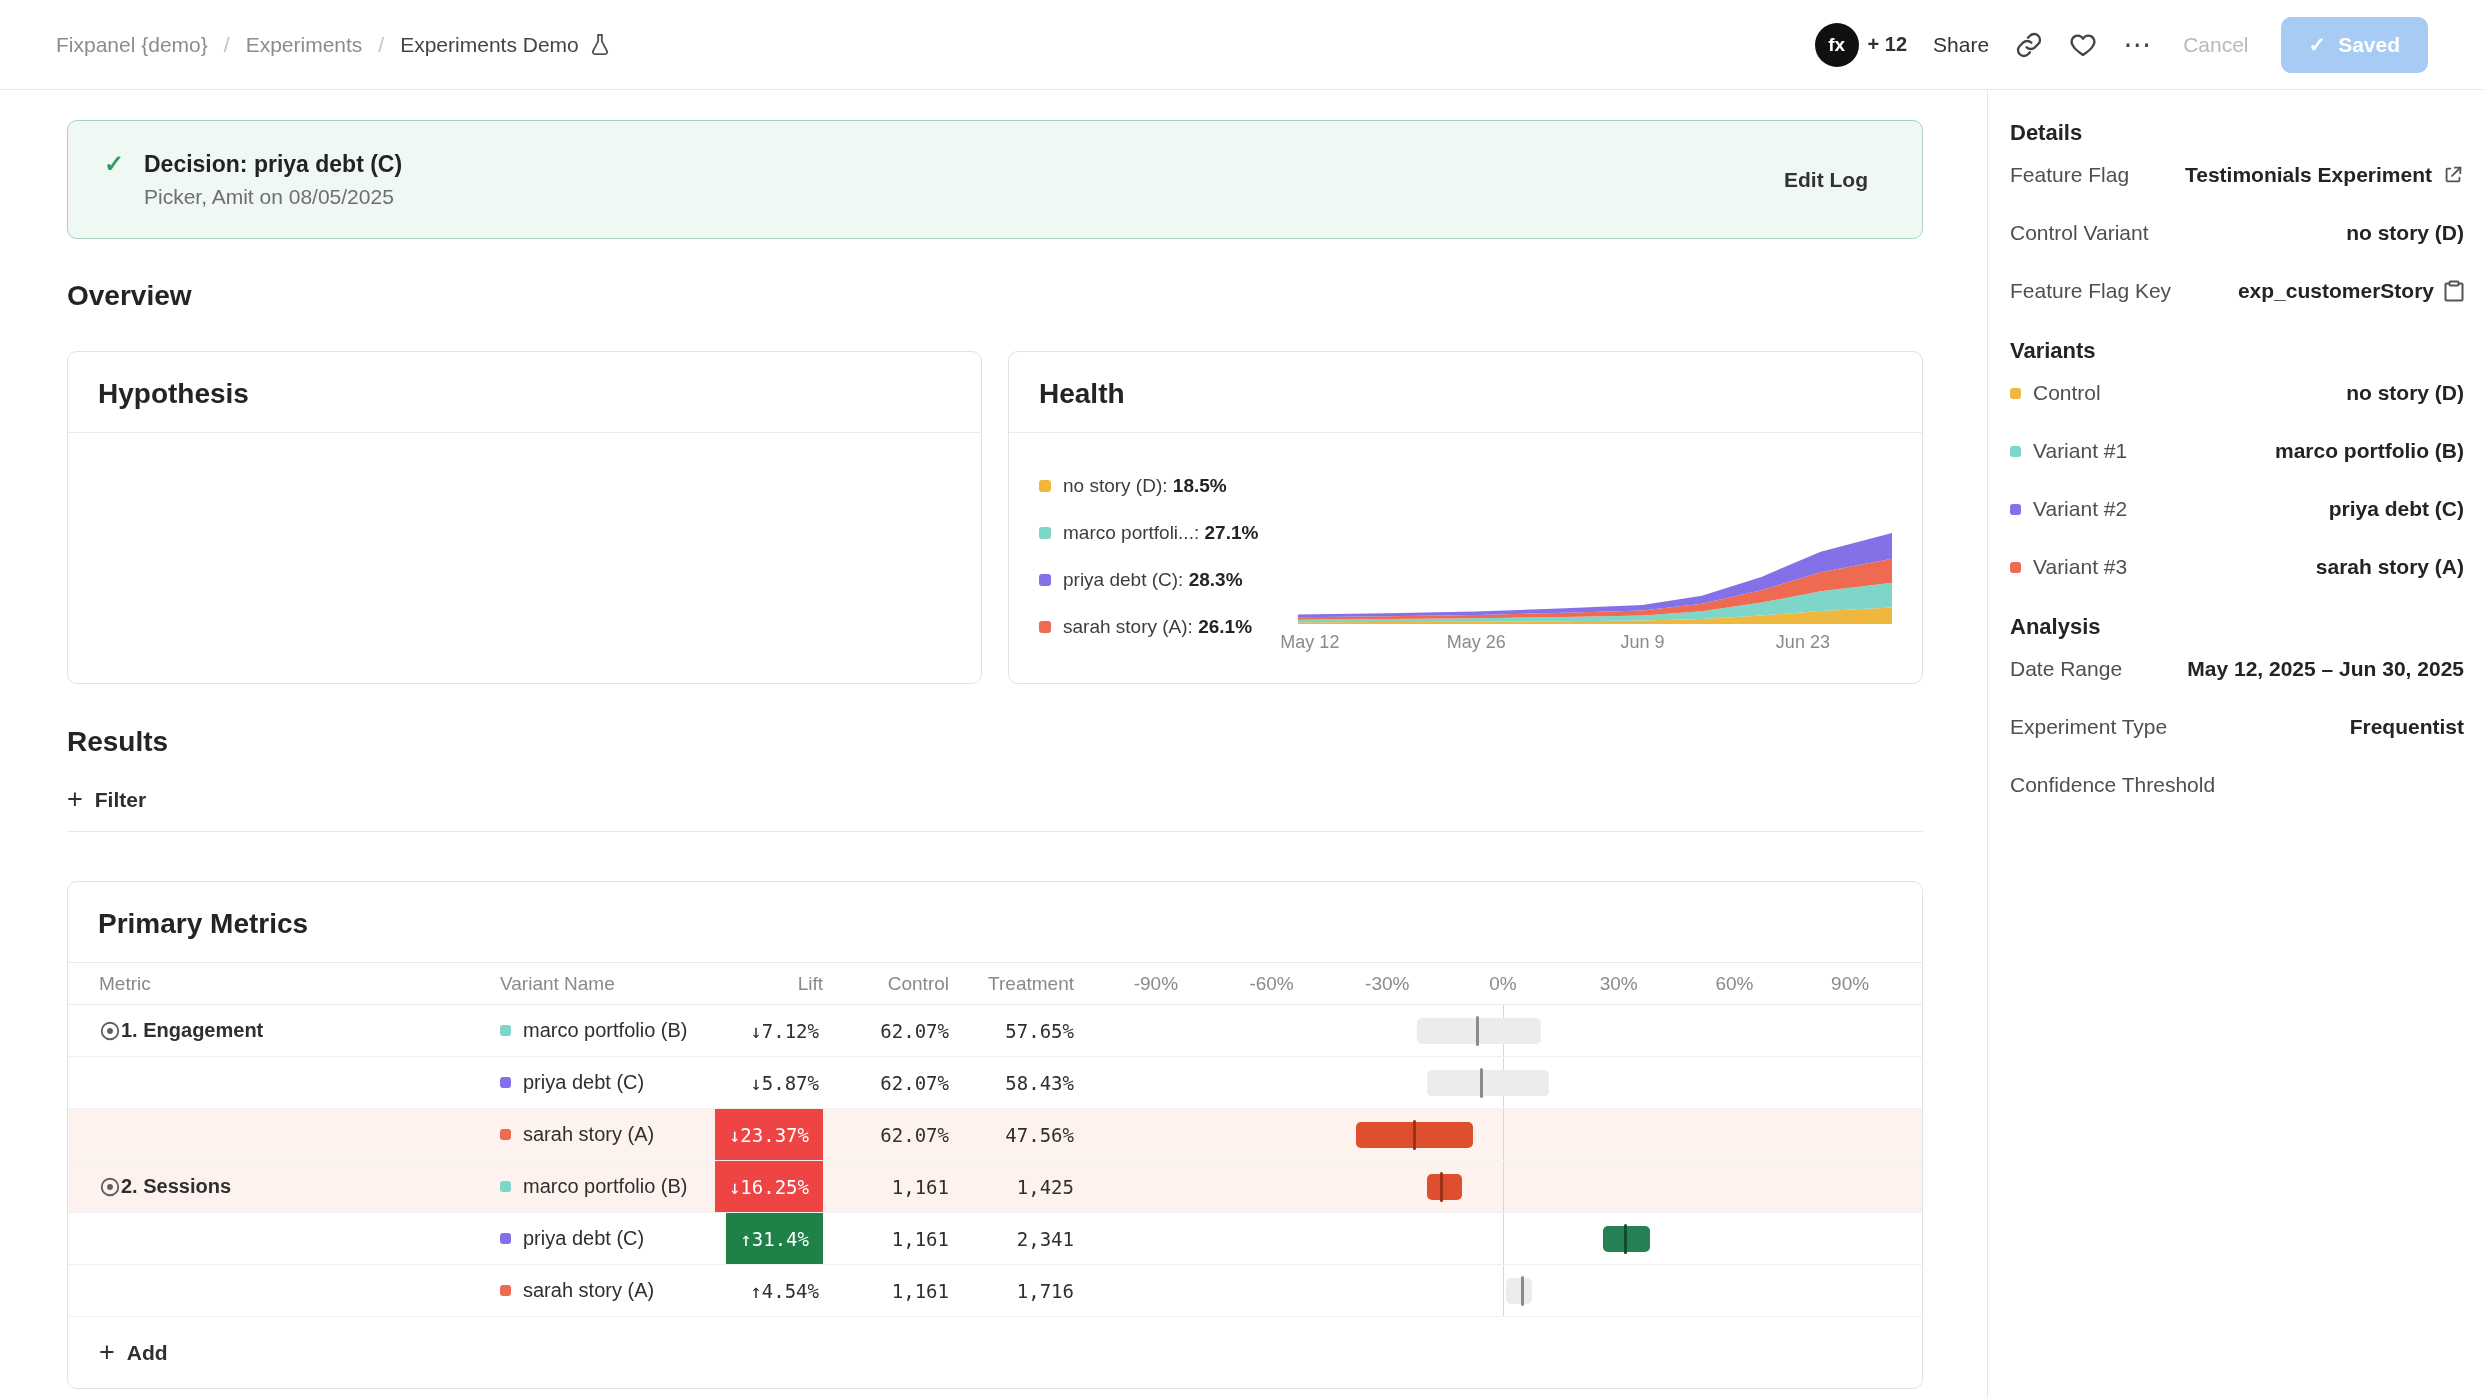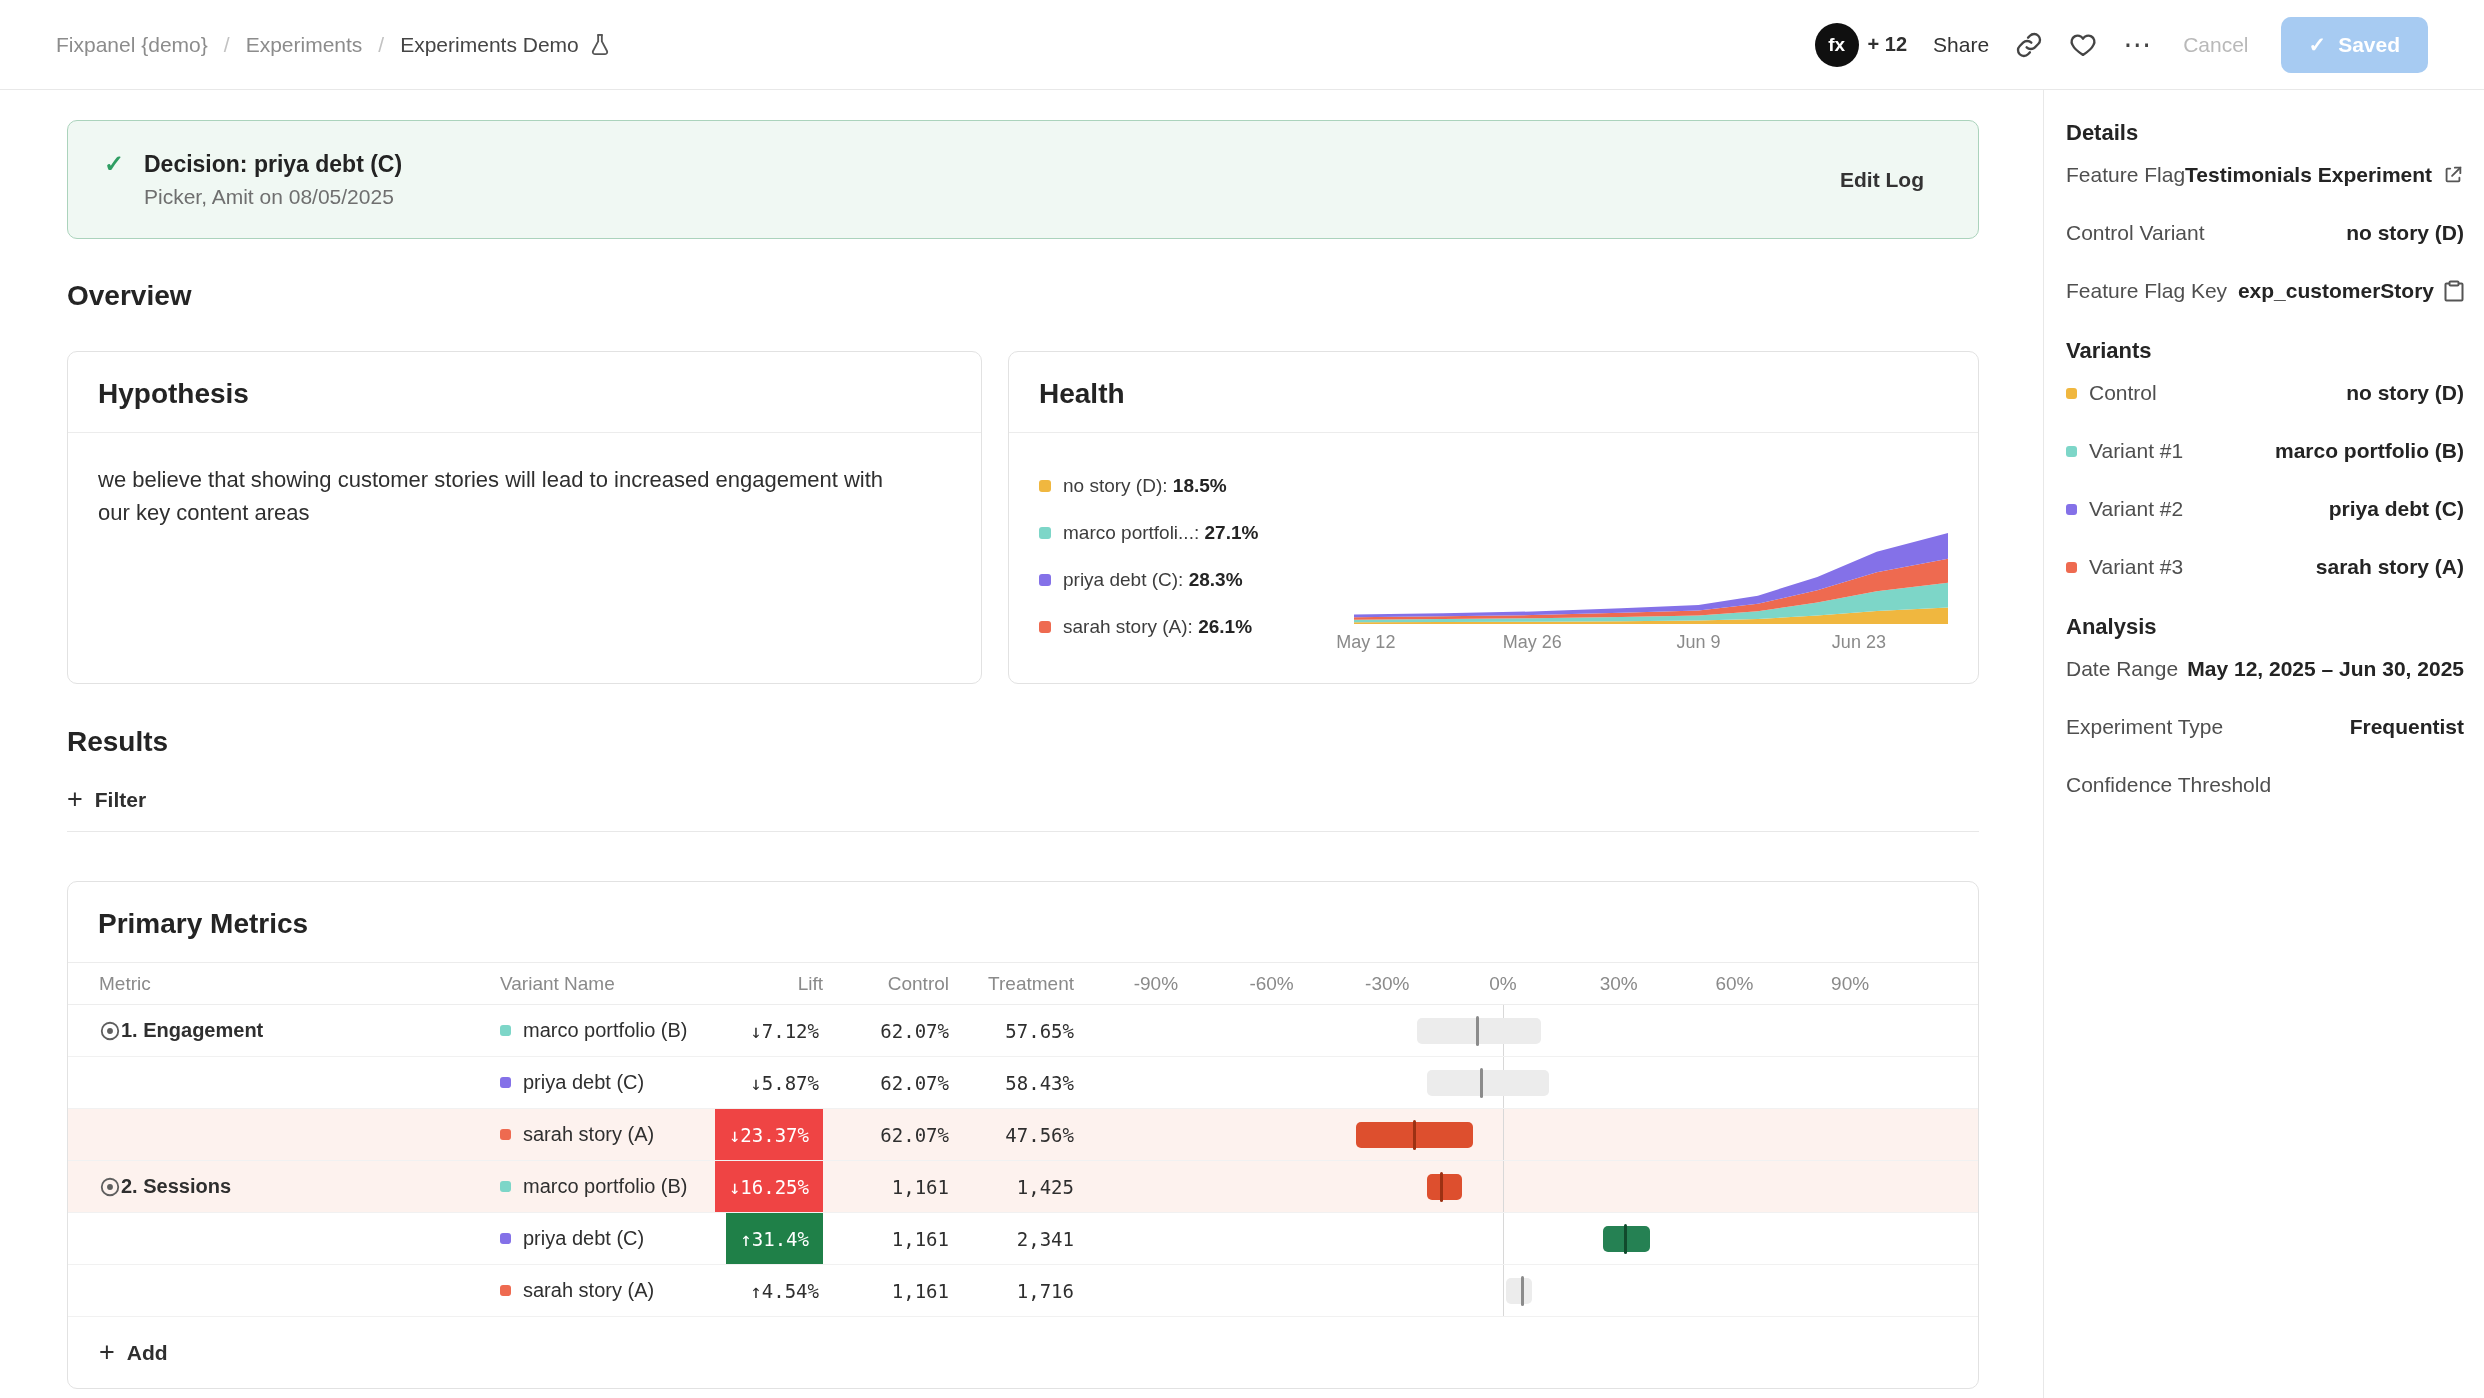--- a/index.html
+++ b/index.html
@@ -23,21 +23,21 @@
   .share{font-size:21px;color:#333}
   .icon-btn{display:flex;align-items:center;color:#444;cursor:pointer}
   .ellipsis{font-size:28px;color:#444;line-height:1}
   .cancel{font-size:21px;color:#b9b9b9;background:none;border:none;padding:10px 6px;cursor:pointer;font-family:inherit}
   .saved{display:flex;align-items:center;gap:12px;background:#a7cbf2;color:#fff;border:none;
     border-radius:10px;padding:0 28px;height:56px;font-size:21px;font-weight:bold;cursor:pointer;font-family:inherit}
 
   
   .content{display:flex;height:1308px}
   main{flex:1;min-width:0;padding:30px 64px 0 67px}
-  aside{width:441px;border-left:1px solid #e8e8e8;padding:30px 20px 0 22px}
+  aside{width:497px;border-left:1px solid #e8e8e8;padding:30px 20px 0 22px}
 
   
   .banner{height:119px;background:#f0f8f3;border:1px solid #abd3bc;border-radius:10px;
     display:flex;align-items:center;padding:0 54px 0 36px}
   .banner-grid{display:grid;grid-template-columns:40px 1fr;align-items:center}
   .banner-check{color:#2f9e63;font-size:24px;font-weight:bold}
   .banner-title{font-size:23px;font-weight:bold;color:#232323}
   .banner-sub{grid-column:2;font-size:21px;color:#6f6f6f;margin-top:7px}
   .edit-log{margin-left:auto;font-size:21px;font-weight:600;color:#333;cursor:pointer}
 
@@ -172,21 +172,20 @@
         </div>
         <span class="edit-log">Edit Log</span>
       </div>
 
       <h2 class="sec-head overview-head">Overview</h2>
 
       <div class="cards">
 
         <section class="card hypothesis">
           <div class="card-head">Hypothesis</div>
-          <div class="hyp-body">we believe that showing customer stories will lead to increased engagement with our key content areas</div>
         </section>
 
         <section class="card health">
           <div class="card-head">Health</div>
           <div class="health-body">
             <div class="legend">
                 <div class="legend-item">
                   <span class="sw" style="background:#f0b73f"></span>
                   <span>no story (D): <b>18.5%</b></span>
                 </div>

